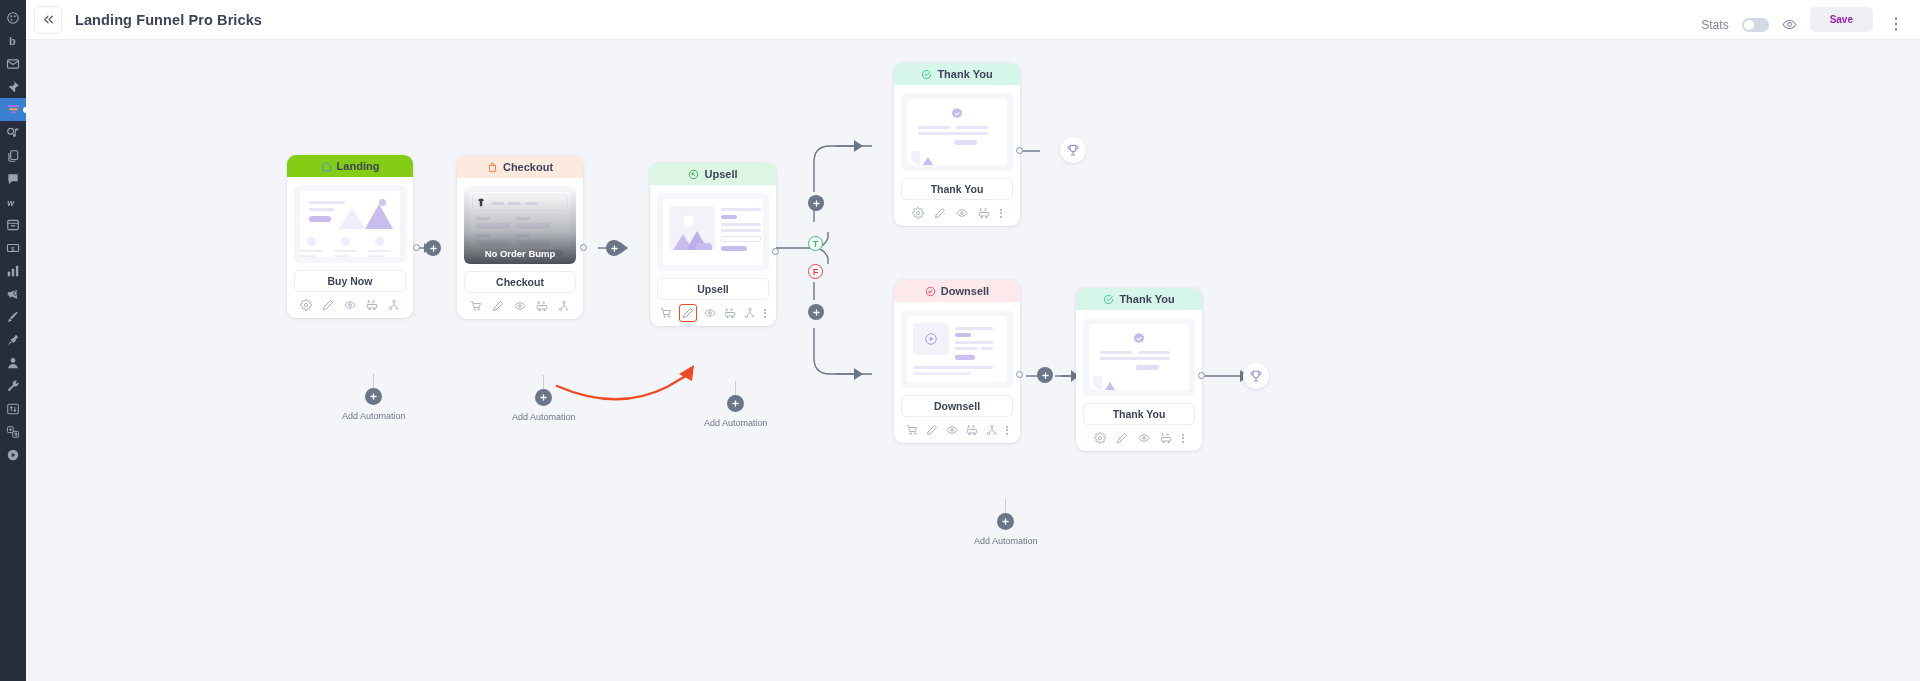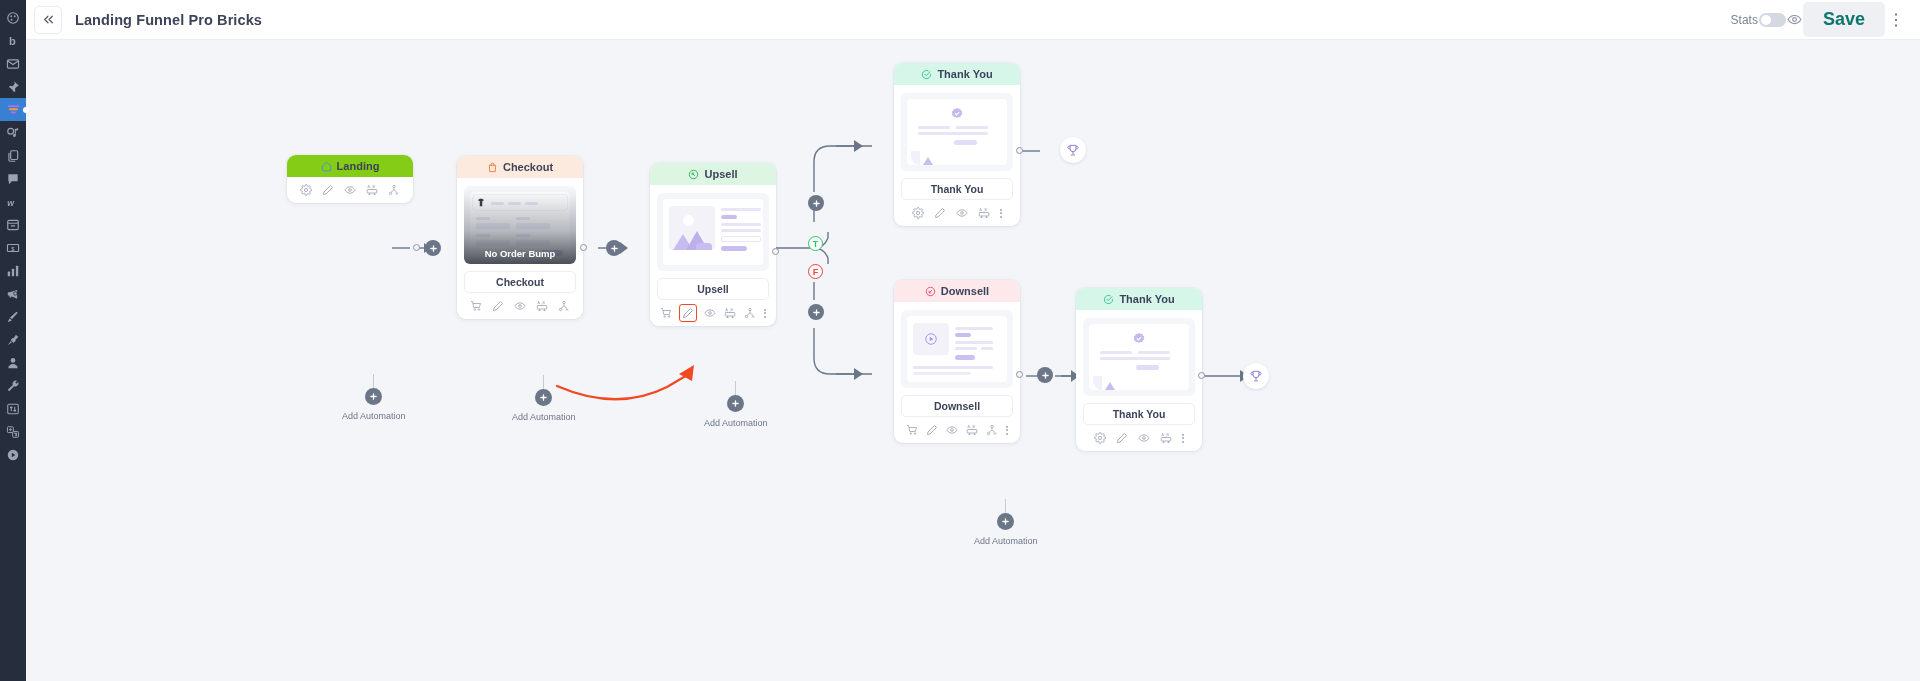--- a/index.html
+++ b/index.html
@@ -52,36 +52,36 @@
     border: 1px solid #e9ebf0; background: #fff;
     display: flex; align-items: center; justify-content: center;
     color: #4d5768; font-size: 13px; cursor: pointer;
     margin-right: 13px;
   }
   .page-title {
     font-size: 14.5px; font-weight: 700; color: #3d4459;
     letter-spacing: .1px;
   }
   .header-right {
-    margin-left: auto; display: flex; align-items: center; gap: 1px;
+    margin-left: auto; display: flex; align-items: flex-end; gap: 13px;
   }
   .stats-label { font-size: 12px; color: #7b8496; }
   .toggle {
     width: 27px; height: 14px; border-radius: 8px;
     background: #d4d8e0; position: relative; cursor: pointer;
   }
   .toggle .knob {
     position: absolute; top: 2px; left: 2px;
     width: 10px; height: 10px; border-radius: 50%; background: #fff;
   }
   .eye-hdr { color: #8b93a4; display: flex; align-items: center; cursor: pointer; }
   .save-btn {
-    background: #eef0f4; color: #0f766e;
+    background: #eef0f4; color: #a21caf;
     border: none; border-radius: 5px;
-    font-size: 18px; font-weight: 600;
+    font-size: 10px; font-weight: 600;
     padding: 7px 20px; cursor: pointer;
     font-family: "Liberation Sans", sans-serif;
   }
   .kebab-hdr {
     color: #5c6477; font-size: 16px; line-height: 1;
     cursor: pointer; padding: 0 2px;
   }
 
   
   .canvas { position: absolute; inset: 40px 0 0 0; overflow: hidden; }
@@ -391,20 +391,42 @@
     </svg>
 
     <div class="node" style="left:261px; top:115px;">
       <div class="node-head blue">
         <span class="hicon">
           <svg width="11" height="11" viewBox="0 0 24 24" fill="none" stroke="#4a90e2" stroke-width="2" stroke-linejoin="round">
               <path d="M3 10.5L12 3l9 7.5V20a1.5 1.5 0 0 1-1.5 1.5h-15A1.5 1.5 0 0 1 3 20z"></path>
             </svg>
         </span>
         <span>Landing</span>
+      </div>
+      <div class="node-body">
+        <div class="preview">
+          <div class="preview-inner">
+            <div class="sk" style="left:9px; top:10px; width:36px; height:3px;"></div>
+            <div class="sk" style="left:9px; top:17px; width:25px; height:3px;"></div>
+            <div class="sk d" style="left:9px; top:25px; width:22px; height:6px; border-radius:3px;"></div>
+            <div class="sk-circ" style="right:14px; top:8px; width:7px; height:7px; background:#cfc6ef;"></div>
+            <div class="tri" style="left:39px; bottom:28px; border-width:0 13px 21px 13px; border-color:transparent transparent #efedf9 transparent;"></div>
+            <div class="tri" style="right:7px; bottom:28px; border-width:0 14px 25px 14px; border-color:transparent transparent #c9bdf0 transparent;"></div>
+          </div>
+          <div class="sk-circ" style="left:13px; bottom:17px; width:9px; height:9px; background:#efedf9;"></div>
+          <div class="sk-circ" style="left:47px; bottom:17px; width:9px; height:9px; background:#efedf9;"></div>
+          <div class="sk-circ" style="left:81px; bottom:17px; width:9px; height:9px; background:#efedf9;"></div>
+          <div class="sk l" style="left:6px; bottom:11px; width:23px; height:2px;"></div>
+          <div class="sk l" style="left:6px; bottom:6px; width:16px; height:2px;"></div>
+          <div class="sk l" style="left:40px; bottom:11px; width:23px; height:2px;"></div>
+          <div class="sk l" style="left:40px; bottom:6px; width:16px; height:2px;"></div>
+          <div class="sk l" style="left:74px; bottom:11px; width:23px; height:2px;"></div>
+          <div class="sk l" style="left:74px; bottom:6px; width:16px; height:2px;"></div>
+        </div>
+        <div class="node-label-btn">Buy Now</div>
       </div>
       <div class="node-actions">
         <span class="act">
             <svg width="12" height="12" viewBox="0 0 24 24" fill="none" stroke="currentColor" stroke-width="1.7">
               <circle cx="12" cy="12" r="3.2"></circle>
               <path d="M19.4 15a1.6 1.6 0 0 0 .3 1.8l.1.1a2 2 0 1 1-2.8 2.8l-.1-.1a1.6 1.6 0 0 0-2.7 1.1V21a2 2 0 1 1-4 0v-.2A1.6 1.6 0 0 0 7.5 19l-.1.1a2 2 0 1 1-2.8-2.8l.1-.1A1.6 1.6 0 0 0 3 13.6H3a2 2 0 1 1 0-4h.2A1.6 1.6 0 0 0 4.6 7l-.1-.1a2 2 0 1 1 2.8-2.8l.1.1a1.6 1.6 0 0 0 1.8.3h.1A1.6 1.6 0 0 0 10.3 3V3a2 2 0 1 1 4 0v.2a1.6 1.6 0 0 0 2.7 1.1l.1-.1a2 2 0 1 1 2.8 2.8l-.1.1a1.6 1.6 0 0 0-.3 1.8v.1a1.6 1.6 0 0 0 1.5 1h.2a2 2 0 1 1 0 4H21a1.6 1.6 0 0 0-1.5 1z"></path>
             </svg>
           </span>
         <span class="act">
             <svg width="12" height="12" viewBox="0 0 24 24" fill="none" stroke="currentColor" stroke-width="1.7" stroke-linejoin="round">

